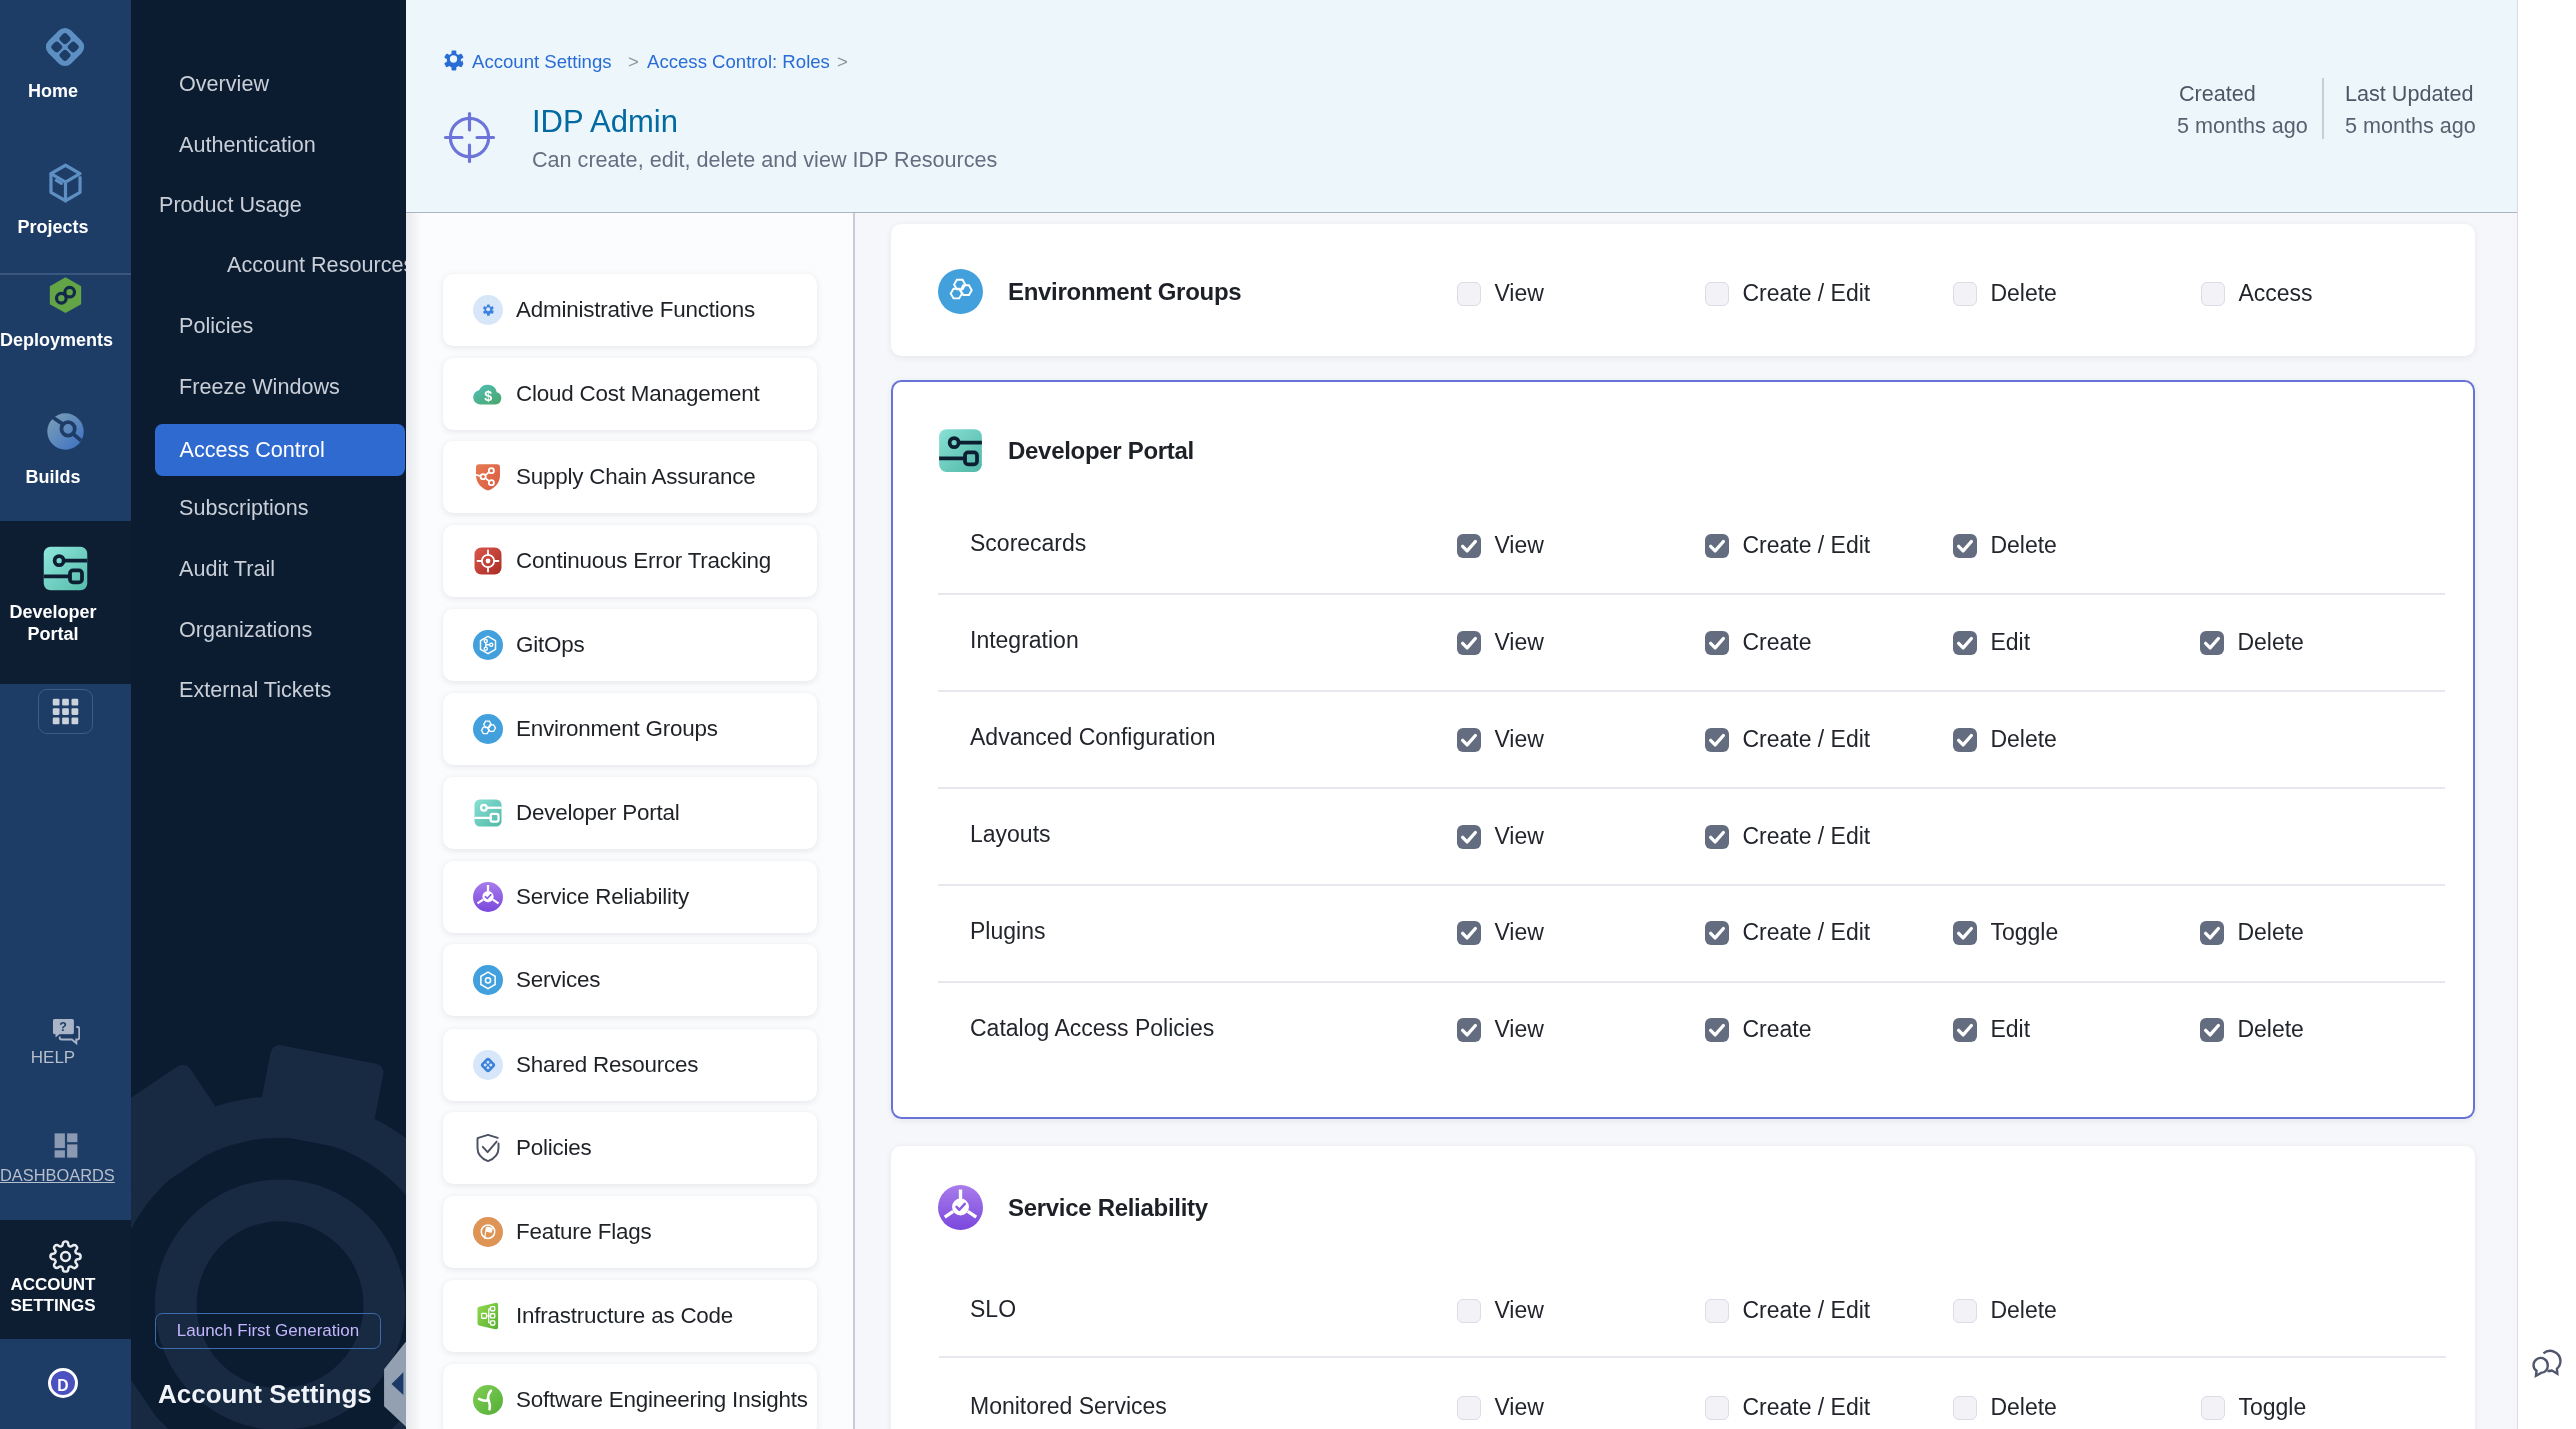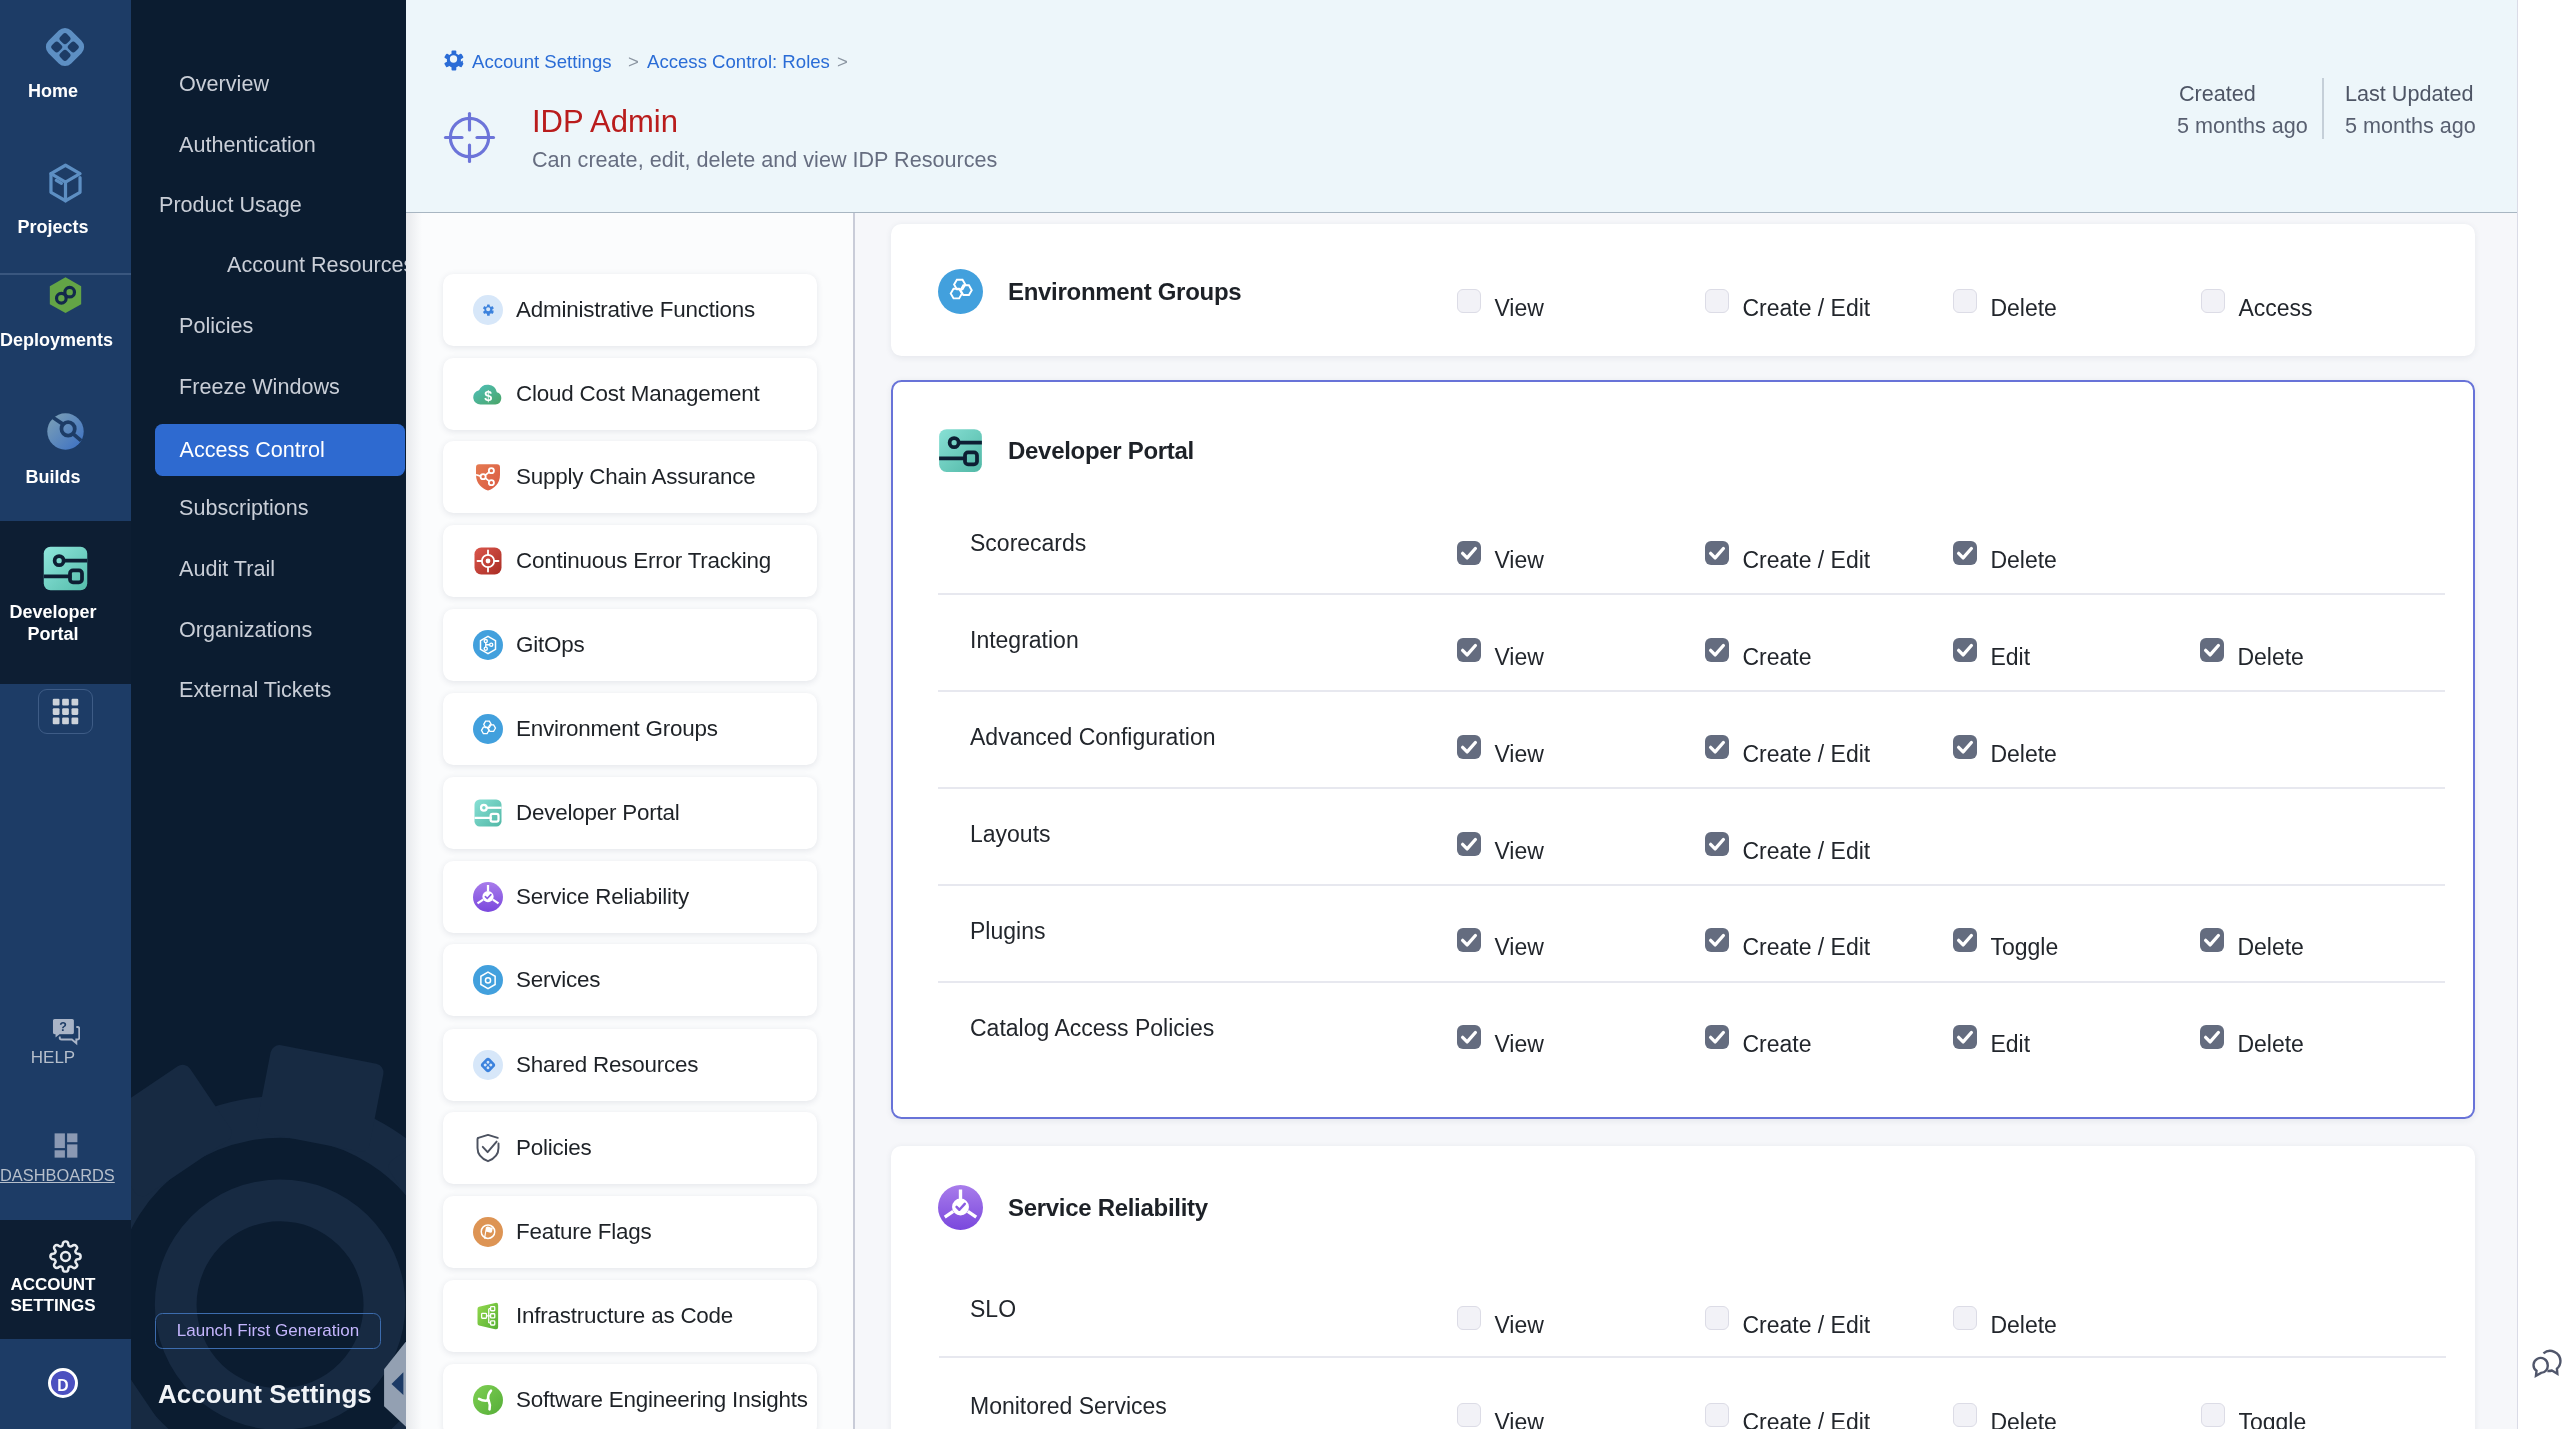--- a/index.html
+++ b/index.html
@@ -19,21 +19,21 @@
 #sidenav { position:absolute; left:131px; top:0; width:275px; height:1430px; background:#0b1c30; overflow:hidden; }
 .navitem { position:absolute; left:0; width:275px; height:52px; line-height:52px; padding-left:48px; font-size:21.6px; color:#c9ced7; }
 .navitem.sel { left:24px; width:250px; padding-left:24.6px; background:#2e6ad0; border-radius:7.5px; color:#ffffff; }
 #launchbtn { position:absolute; left:24px; top:1313px; width:226px; height:36px; border:1.5px solid #3c6cae; border-radius:7.5px; color:#c4b5fd; font-size:17px; line-height:33px; text-align:center; }
 #asettitle { position:absolute; left:27px; top:1379px; font-size:26px; font-weight:700; color:#f0f3f7; }
 
 
 #header { position:absolute; left:406px; top:0; width:2111px; height:213px; background:#edf6fa; border-bottom:1.5px solid #a8b6c2; }
 .bc-link { color:#2a6cd6; font-size:18.6px; }
 .bc-sep { color:#8a94a0; font-size:18.6px; }
-#title { position:absolute; left:126px; top:104px; font-size:31px; font-weight:400; color:#b91c1c; }
+#title { position:absolute; left:126px; top:104px; font-size:31px; font-weight:400; color:#0369a1; }
 #subtitle { position:absolute; left:126px; top:147px; font-size:21.6px; color:#666d80; }
 .meta-label { font-size:21.6px; color:#4e5565; }
 .meta-value { font-size:21.6px; color:#585f70; }
 
 
 #content { position:absolute; left:406px; top:213px; width:2111px; height:1216px; background:#f6f7fa; }
 #leftcolbg { position:absolute; left:406px; top:213px; width:447px; height:1216px; background:#fbfcfd; }
 #leftcolshadow { position:absolute; left:406px; top:213px; width:16.4px; height:1216px; background:linear-gradient(to right, rgba(60,70,90,0.10), rgba(60,70,90,0)); }
 #coldiv { position:absolute; left:853px; top:213px; width:1.5px; height:1216px; background:#c9ccd8; }
 #rightpanel { position:absolute; left:2517px; top:0; width:59px; height:1430px; background:#ffffff; border-left:1.5px solid #dadbe7; }
@@ -49,21 +49,21 @@
 .permcard.sel .phead-title { left:115px; }
 .permcard.sel .pdivider { left:45px; }
 .phead-icon { position:absolute; left:47px; width:45px; height:45px; }
 .phead-title { position:absolute; left:117px; font-size:24px; font-weight:700; color:#1d2127; line-height:45px; letter-spacing:-0.3px; }
 .prow-label { position:absolute; left:79px; font-size:23px; color:#22262c; }
 .pdivider { position:absolute; left:48px; width:1507px; height:1.5px; background:#e7e8ef; }
 .cbg { position:absolute; display:flex; align-items:center; }
 .cb { width:24px; height:24px; border-radius:6px; flex:0 0 24px; }
 .cb.on { background:#646c7f; }
 .cb.off { background:#f2f2f7; border:1.5px solid #dcdce6; }
-.cblabel { margin-left:13.4px; font-size:23px; color:#22262c; white-space:nowrap;margin-top:15px; }
+.cblabel { margin-left:13.4px; font-size:23px; color:#22262c; white-space:nowrap; }
 </style>
 </head>
 <body>
 
 <div id="rail">
   <div class="sect-dark" style="top:521px;height:163px;"></div>
   <div class="sect-dark" style="top:1220px;height:119px;"></div>
   <div class="divline" style="top:273px;"></div>
 
   <svg class="abs" style="left:42px;top:24px;" width="46" height="46" viewBox="0 0 24 24">

